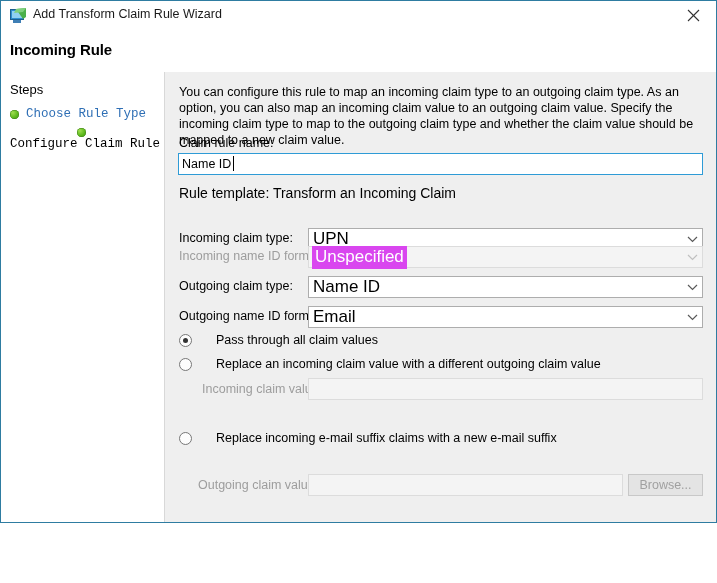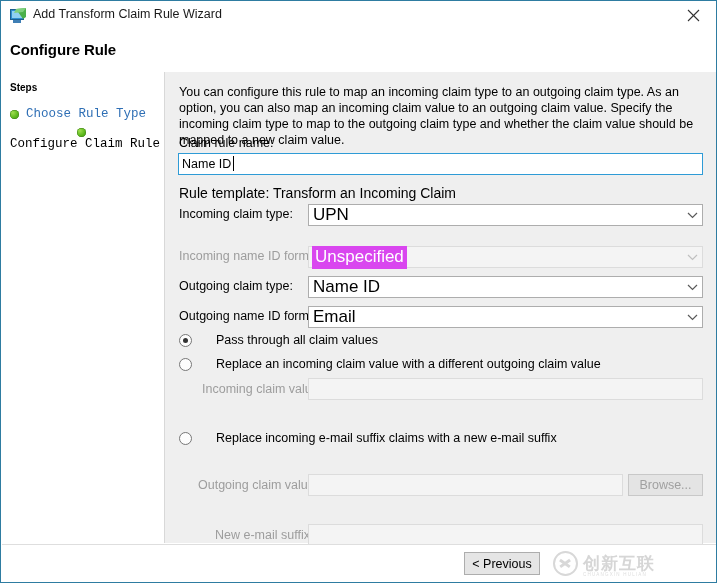--- a/index.html
+++ b/index.html
@@ -10,21 +10,21 @@
   body {
     font-family: "Liberation Sans", sans-serif;
     font-size: 12px;
     color: #000000;
     -webkit-font-smoothing: none;
   }
 
   #window {
     position: relative;
     width: 717px;
-    height: 583px;
+    height: 523px;
     box-sizing: border-box;
     border: 1px solid #2e7ca1;
     background: #ffffff;
     overflow: hidden;
   }
 
   
   #titlebar {
     position: absolute;
     left: 0; top: 0;
@@ -79,22 +79,22 @@
     left: 1px; top: 71px;
     width: 163px;
     height: 471px;
     background: #ffffff;
     border-right: 1px solid #d8d8d8;
     box-sizing: border-box;
   }
   #steps-heading {
     position: absolute;
     left: 8px; top: 10px;
-    font-size: 10px;
-    font-weight: bold;
+    font-size: 13px;
+    font-weight: normal;
     color: #000000;
   }
   .step-item {
     position: absolute;
     left: 8px;
     height: 18px;
     white-space: nowrap;
     display: flex;
     align-items: center;
     font-family: Liberation Mono, monospace;
@@ -383,21 +383,21 @@
     <span id="title-text">Add Transform Claim Rule Wizard</span>
     <div id="close-button">
       <svg width="13" height="13" viewBox="0 0 13 13">
         <line x1="1" y1="1" x2="12" y2="12" stroke="#333" stroke-width="1.1"></line>
         <line x1="12" y1="1" x2="1" y2="12" stroke="#333" stroke-width="1.1"></line>
       </svg>
     </div>
   </div>
 
   <div id="header-band"></div>
-  <div id="page-heading">Configure Rule</div>
+  <div id="page-heading">Incoming Rule</div>
 
   <div id="steps-pane">
     <div id="steps-heading">Steps</div>
 
     <div class="step-item" style="top:33px;">
       <span class="step-bullet"></span>
       <span class="step-label link">Choose Rule Type</span>
     </div>
 
     <div class="step-item" style="top:56px;flex-direction:column;">
@@ -409,21 +409,21 @@
   <div id="content-pane">
 
     <div id="intro-text">You can configure this rule to map an incoming claim type to an outgoing claim type. As an option, you can also map an incoming claim value to an outgoing claim value. Specify the incoming claim type to map to the outgoing claim type and whether the claim value should be mapped to a new claim value.</div>
 
     <div id="rule-name-label">Claim rule name:</div>
     <input id="rule-name-input" type="text" value="Name ID" style="">
     <div id="caret"></div>
 
     <div id="rule-template-text">Rule template: Transform an Incoming Claim</div>
 
-    <div class="field-row" style="top:132px;">
+    <div class="field-row" style="top:156px;">
       <span class="field-label">Incoming claim type:</span>
       <div class="combo">
         <span class="combo-value">UPN</span>
         <span class="combo-arrow">
           <svg width="11" height="7" viewBox="0 0 11 7">
               <polyline points="1,1 5.5,5.5 10,1" fill="none" stroke="#5a5a5a" stroke-width="1.2"></polyline>
             </svg>
         </span>
       </div>
     </div>

